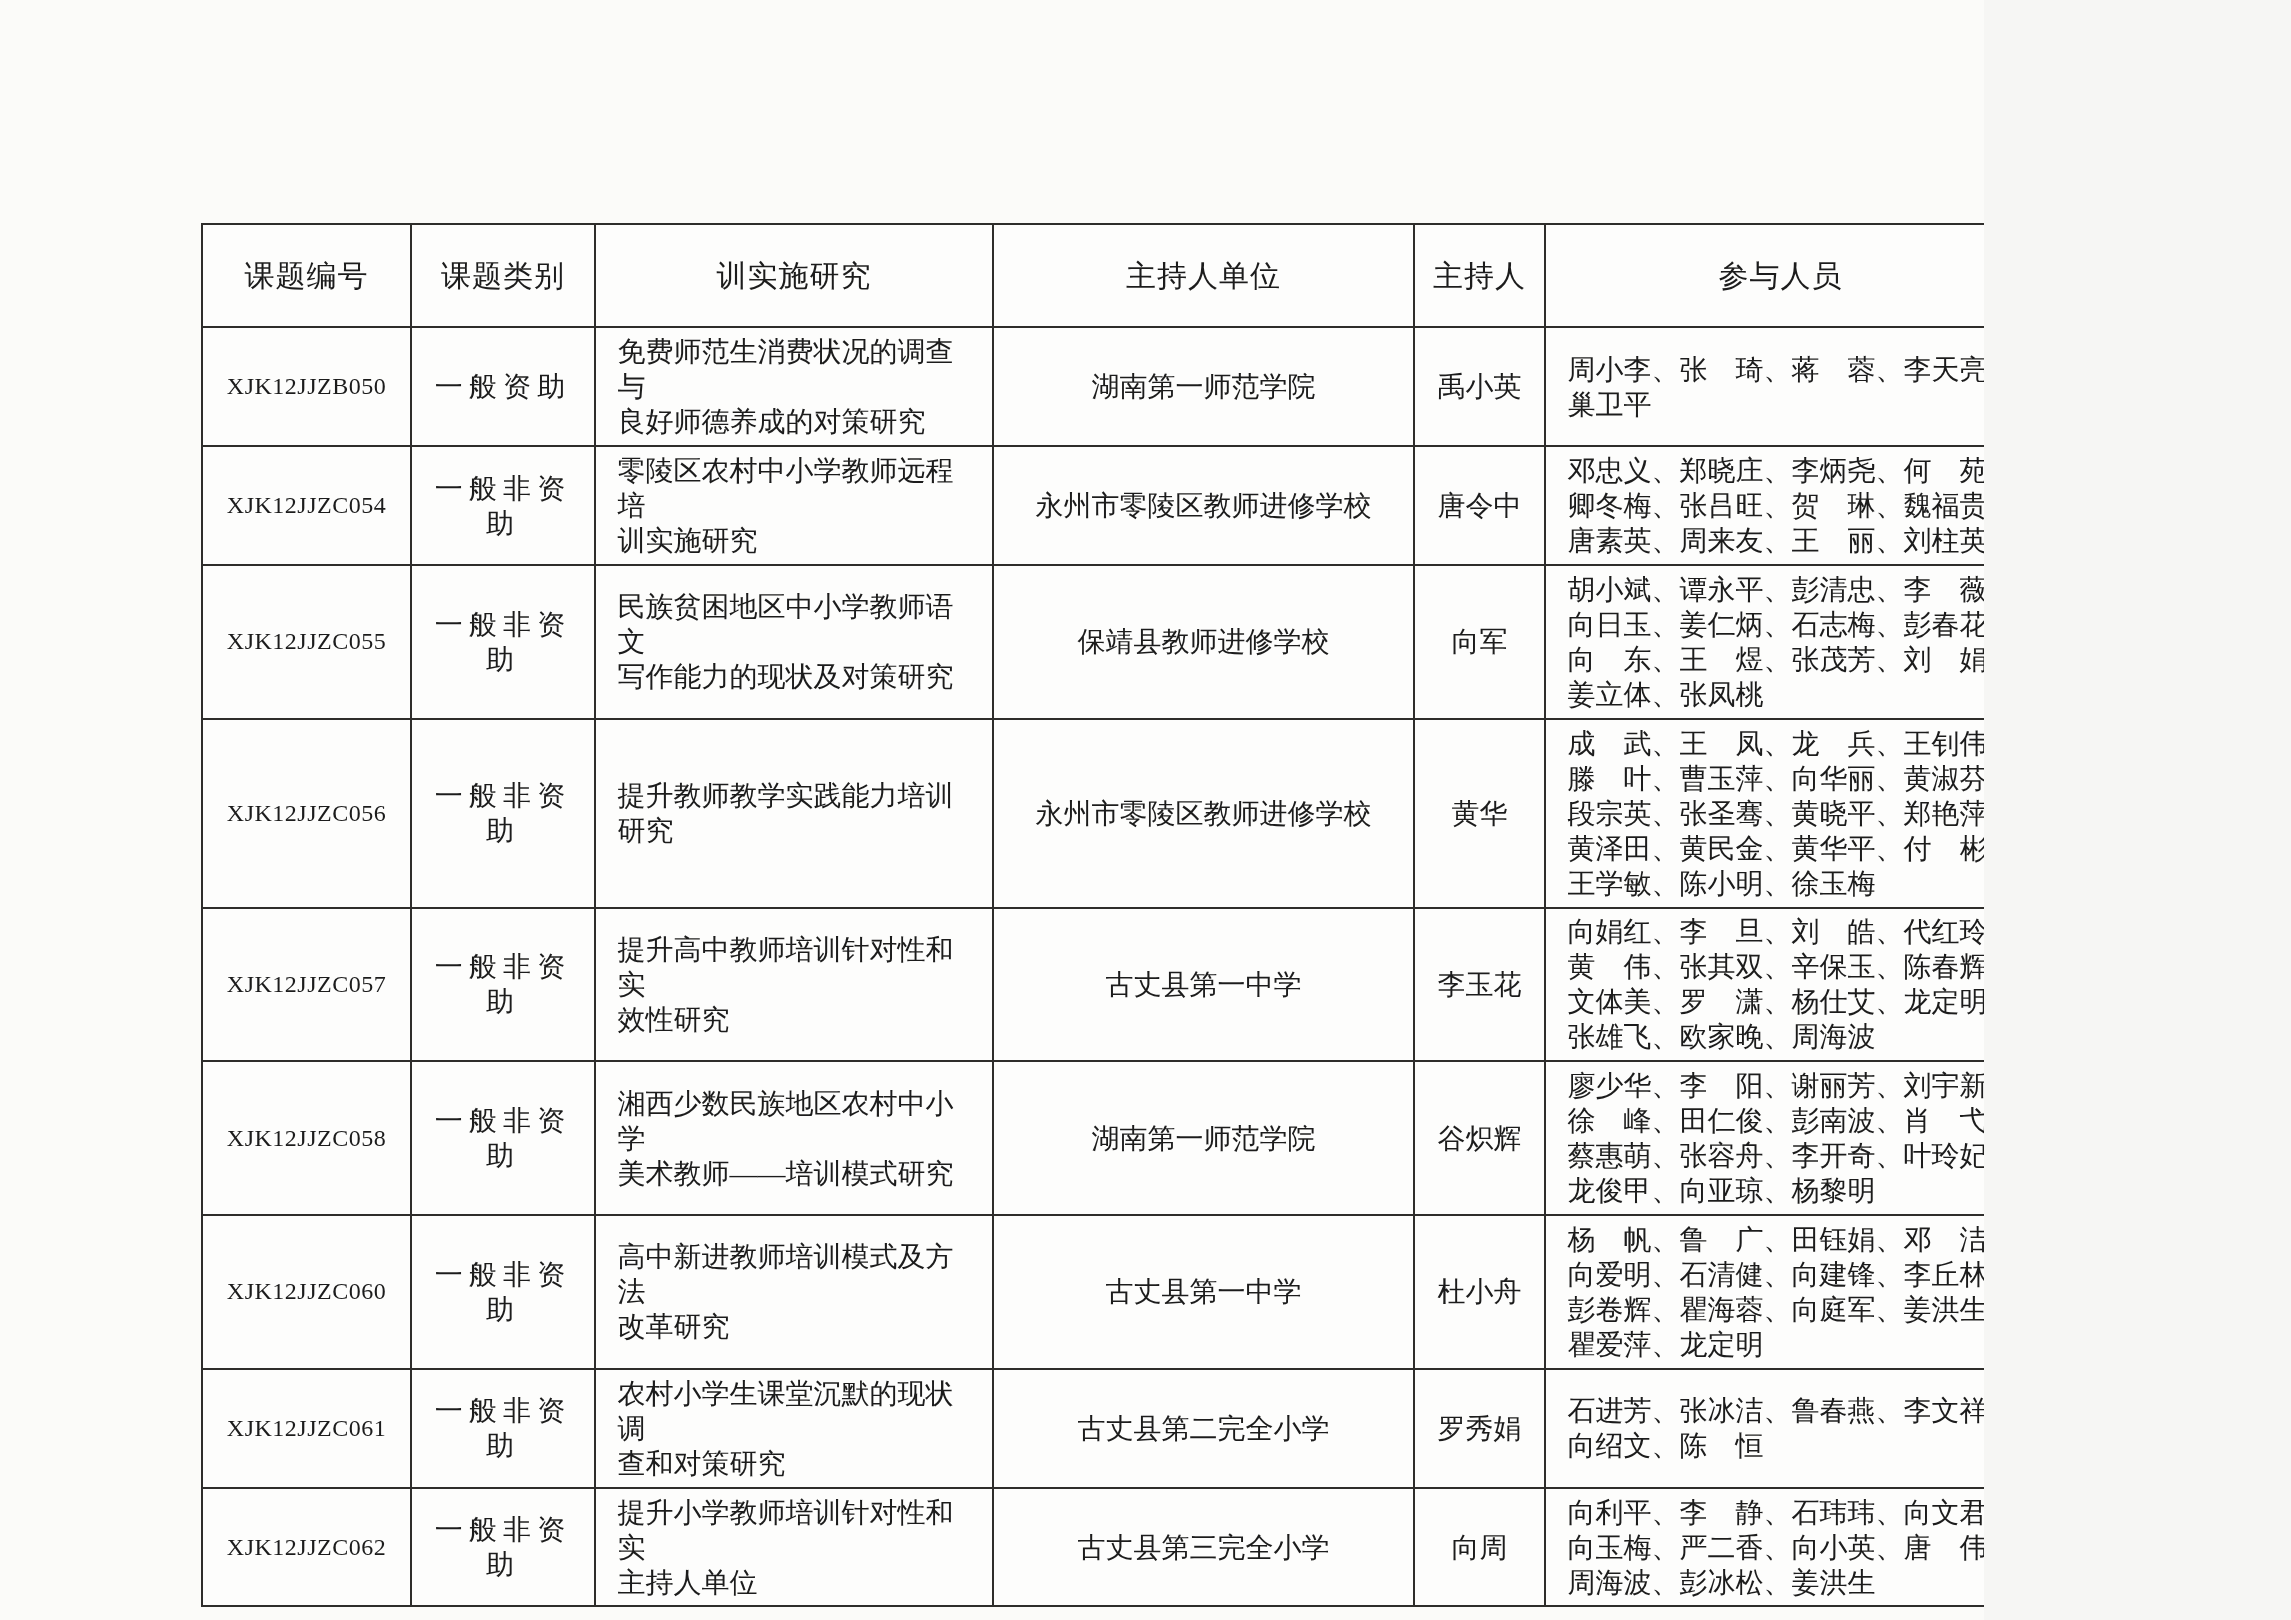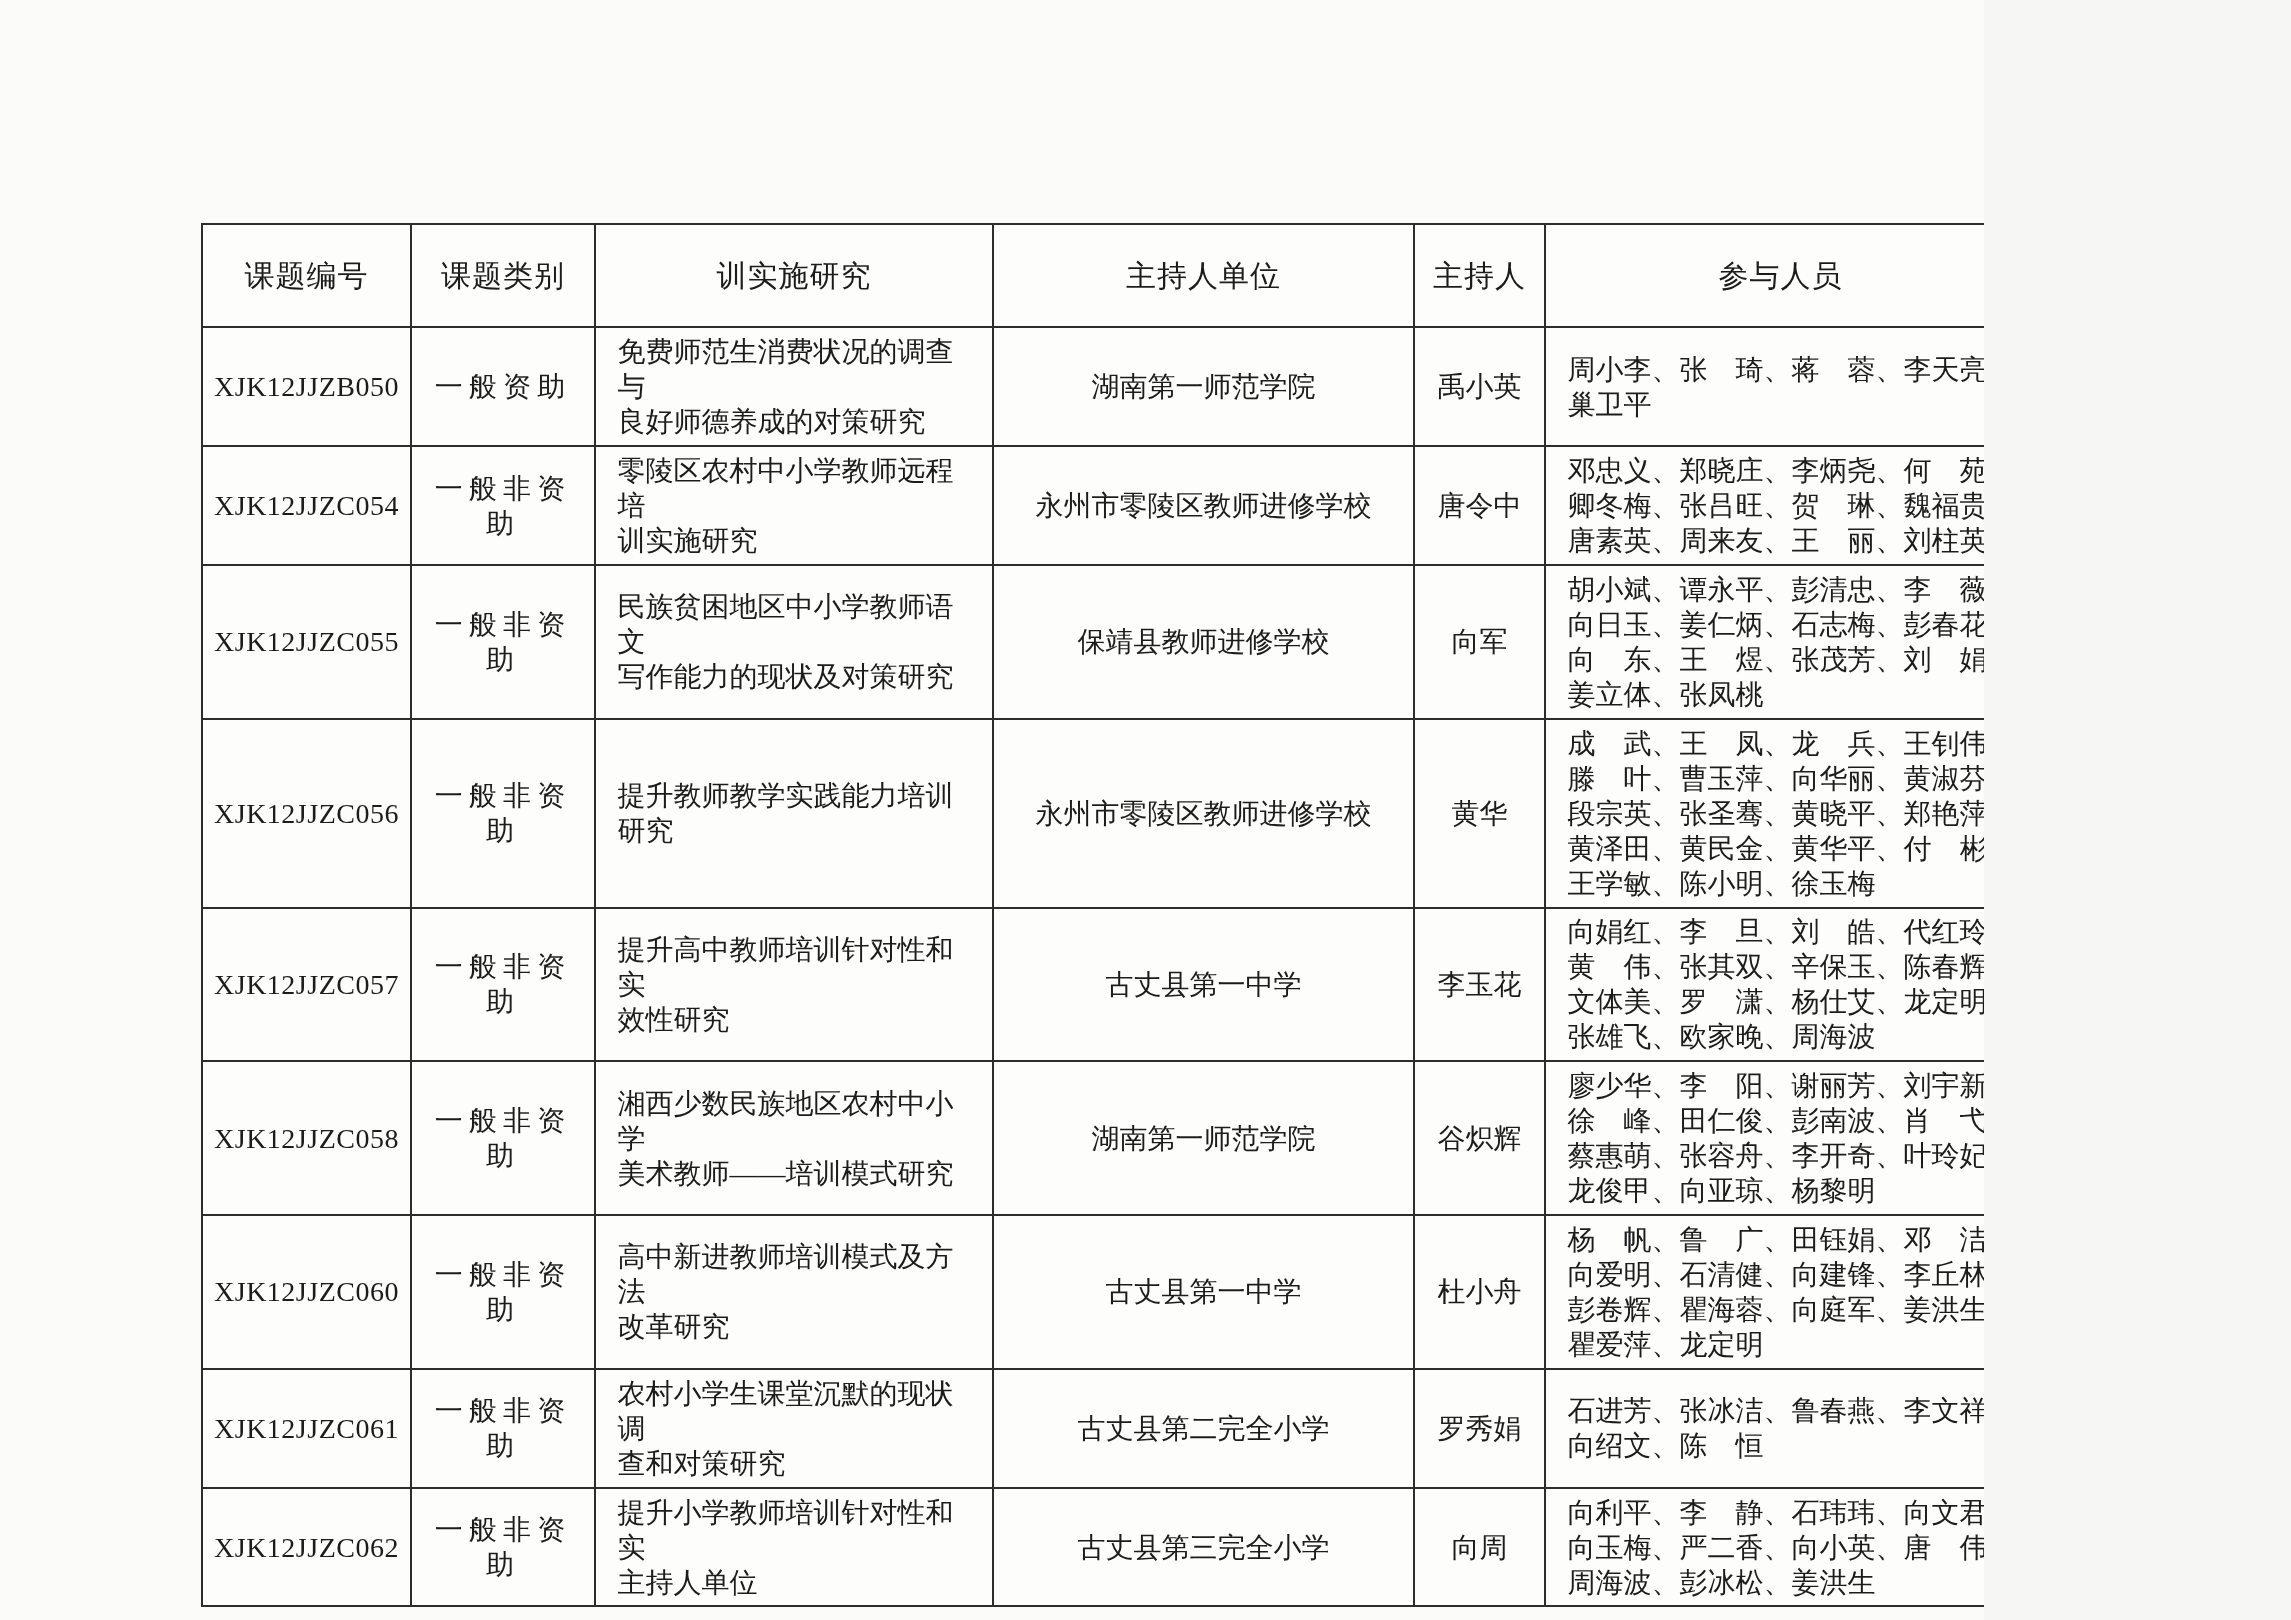--- a/index.html
+++ b/index.html
@@ -46,21 +46,21 @@
     word-break:break-all;
   }
   td.cell-title, td.cell-participants{
     text-align:left;
     padding-left:21.6px;
     padding-right:13.7px;
     white-space:pre-line;
   }
   td.cell-category{letter-spacing:0.22em;margin-top:33px;}
   td.cell-id{
-    font-size:28px;
+    font-size:24px;
     letter-spacing:0.5px;
     white-space:nowrap;
     padding-left:2px;padding-right:2px;
   }
   td.cell-grade{padding-left:2px;padding-right:2px;border-radius:17px;}
 </style>
 </head>
 <body>
 
 <div class="page">

